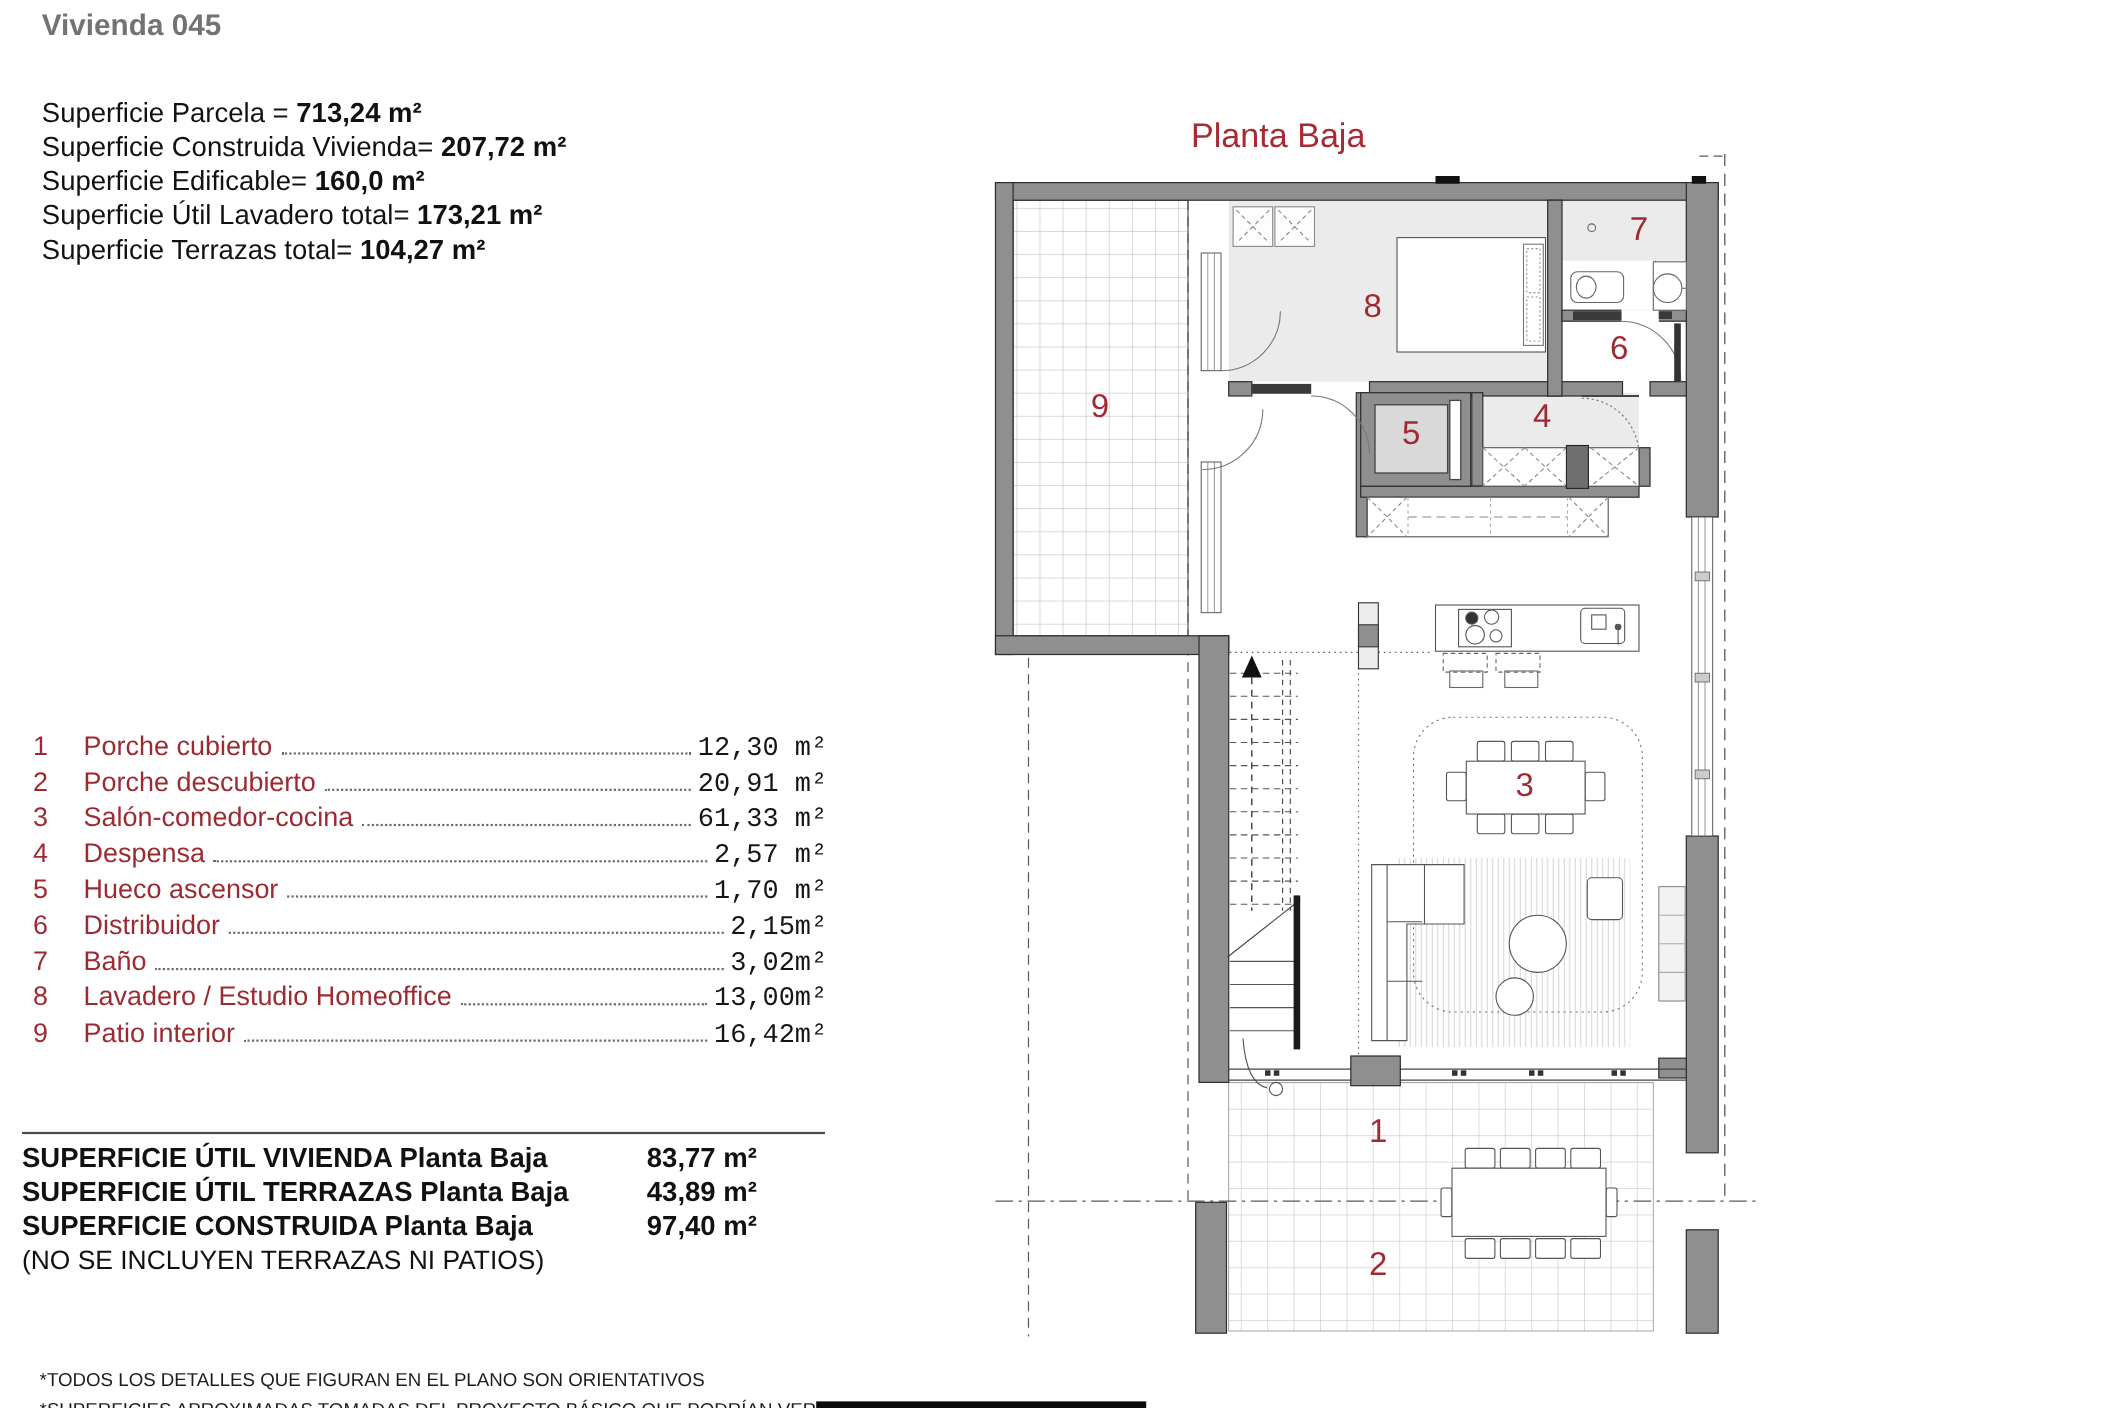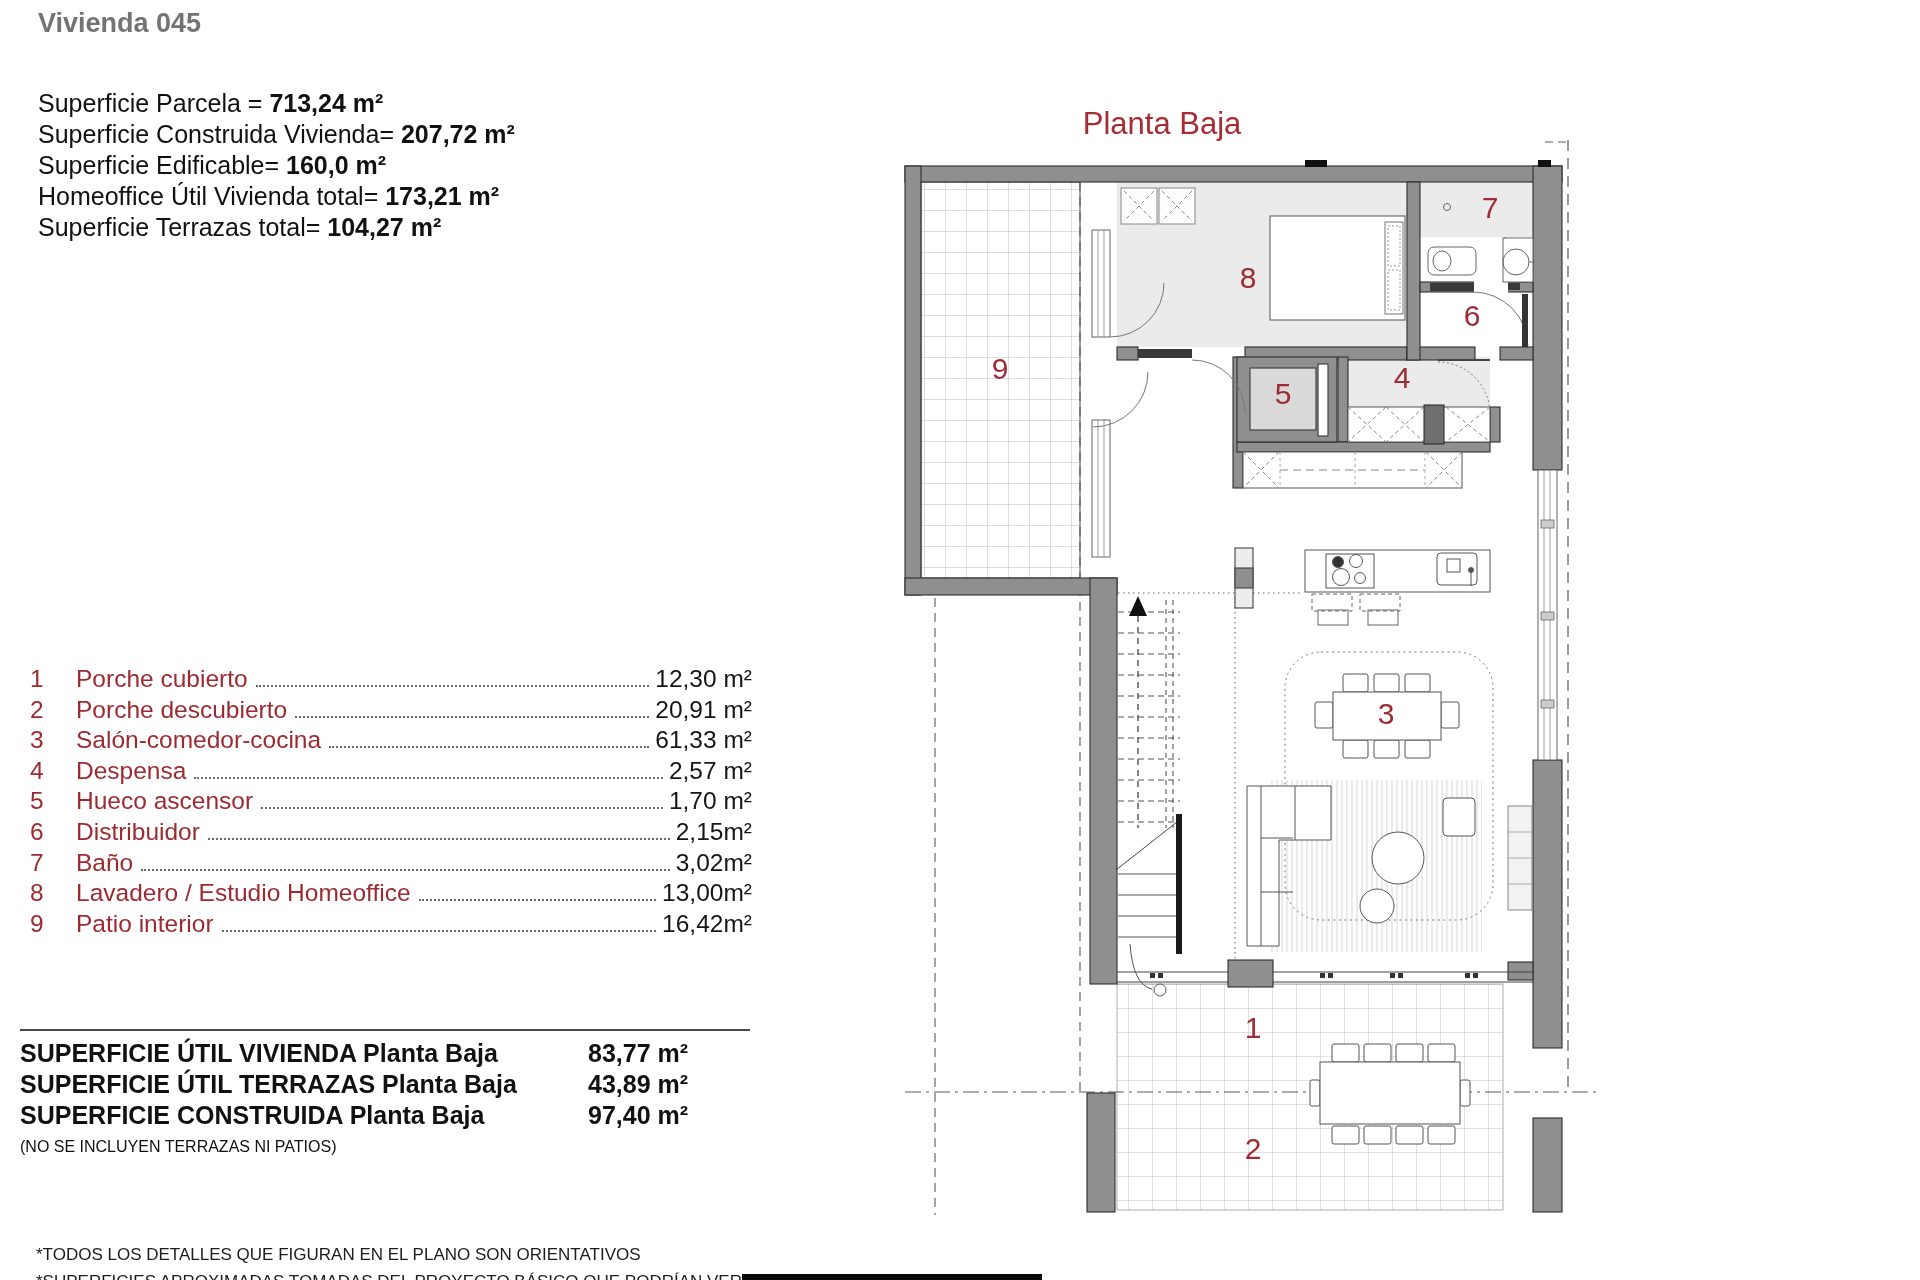--- a/index.html
+++ b/index.html
@@ -8,40 +8,40 @@
   .abs{position:absolute;}
   
   .doc-title{left:38px;top:8px;font-size:27px;font-weight:bold;color:#737373;}
   .specs{left:38px;top:56px;font-size:25px;line-height:31px;white-space:nowrap;margin-top:32px;}
   .specs .val{font-weight:bold;}
   .legend{left:30px;top:664px;width:722px;font-size:24.5px;line-height:30.6px;color:#9c2a31;}
   .legend-row{display:flex;align-items:baseline;}
   .legend-num{width:46px;flex:none;}
   .legend-name{flex:none;white-space:nowrap;}
   .leader{flex:1;border-bottom:2.5px dotted #6a6a6a;margin:0 6px 6px 8px;min-width:20px;}
-  .legend-area{flex:none;color:#151515;white-space:nowrap;}
+  .legend-area{flex:none;color:#151515;white-space:nowrap;font-family:Liberation Mono, monospace;}
   .summary{left:20px;top:1005px;width:730px;border-top:2px solid #4a4a4a;padding-top:7px;
            font-size:25px;line-height:31px;margin-top:24px;}
   .summary-row{display:flex;font-weight:bold;white-space:nowrap;}
   .summary-label{width:568px;flex:none;}
-  .summary-note{font-weight:normal;font-size:16px;}
+  .summary-note{font-weight:normal;font-size:24px;}
   .footnotes{left:36px;top:1241px;font-size:17px;line-height:27px;color:#1c1c1c;white-space:nowrap;}
   .bottom-bar{left:742px;top:1274px;width:300px;height:6px;background:#0a0a0a;}
   svg text{font-family:"Liberation Sans", sans-serif;}
 </style>
 </head>
 <body>
 
 <div class="abs doc-title">Vivienda 045</div>
 
 <div class="abs specs">
   <div><span>Superficie Parcela = </span><span class="val">713,24 m²</span></div>
   <div><span>Superficie Construida Vivienda= </span><span class="val">207,72 m²</span></div>
   <div><span>Superficie Edificable= </span><span class="val">160,0 m²</span></div>
-  <div><span>Homeoffice Útil Vivienda total= </span><span class="val">173,21 m²</span></div>
+  <div><span>Superficie Útil Lavadero total= </span><span class="val">173,21 m²</span></div>
   <div><span>Superficie Terrazas total= </span><span class="val">104,27 m²</span></div>
 </div>
 
 <div class="abs legend">
   <div class="legend-row">
       <span class="legend-num">1</span>
       <span class="legend-name">Porche cubierto</span>
       <span class="leader"></span>
       <span class="legend-area">12,30 m²</span>
     </div>

